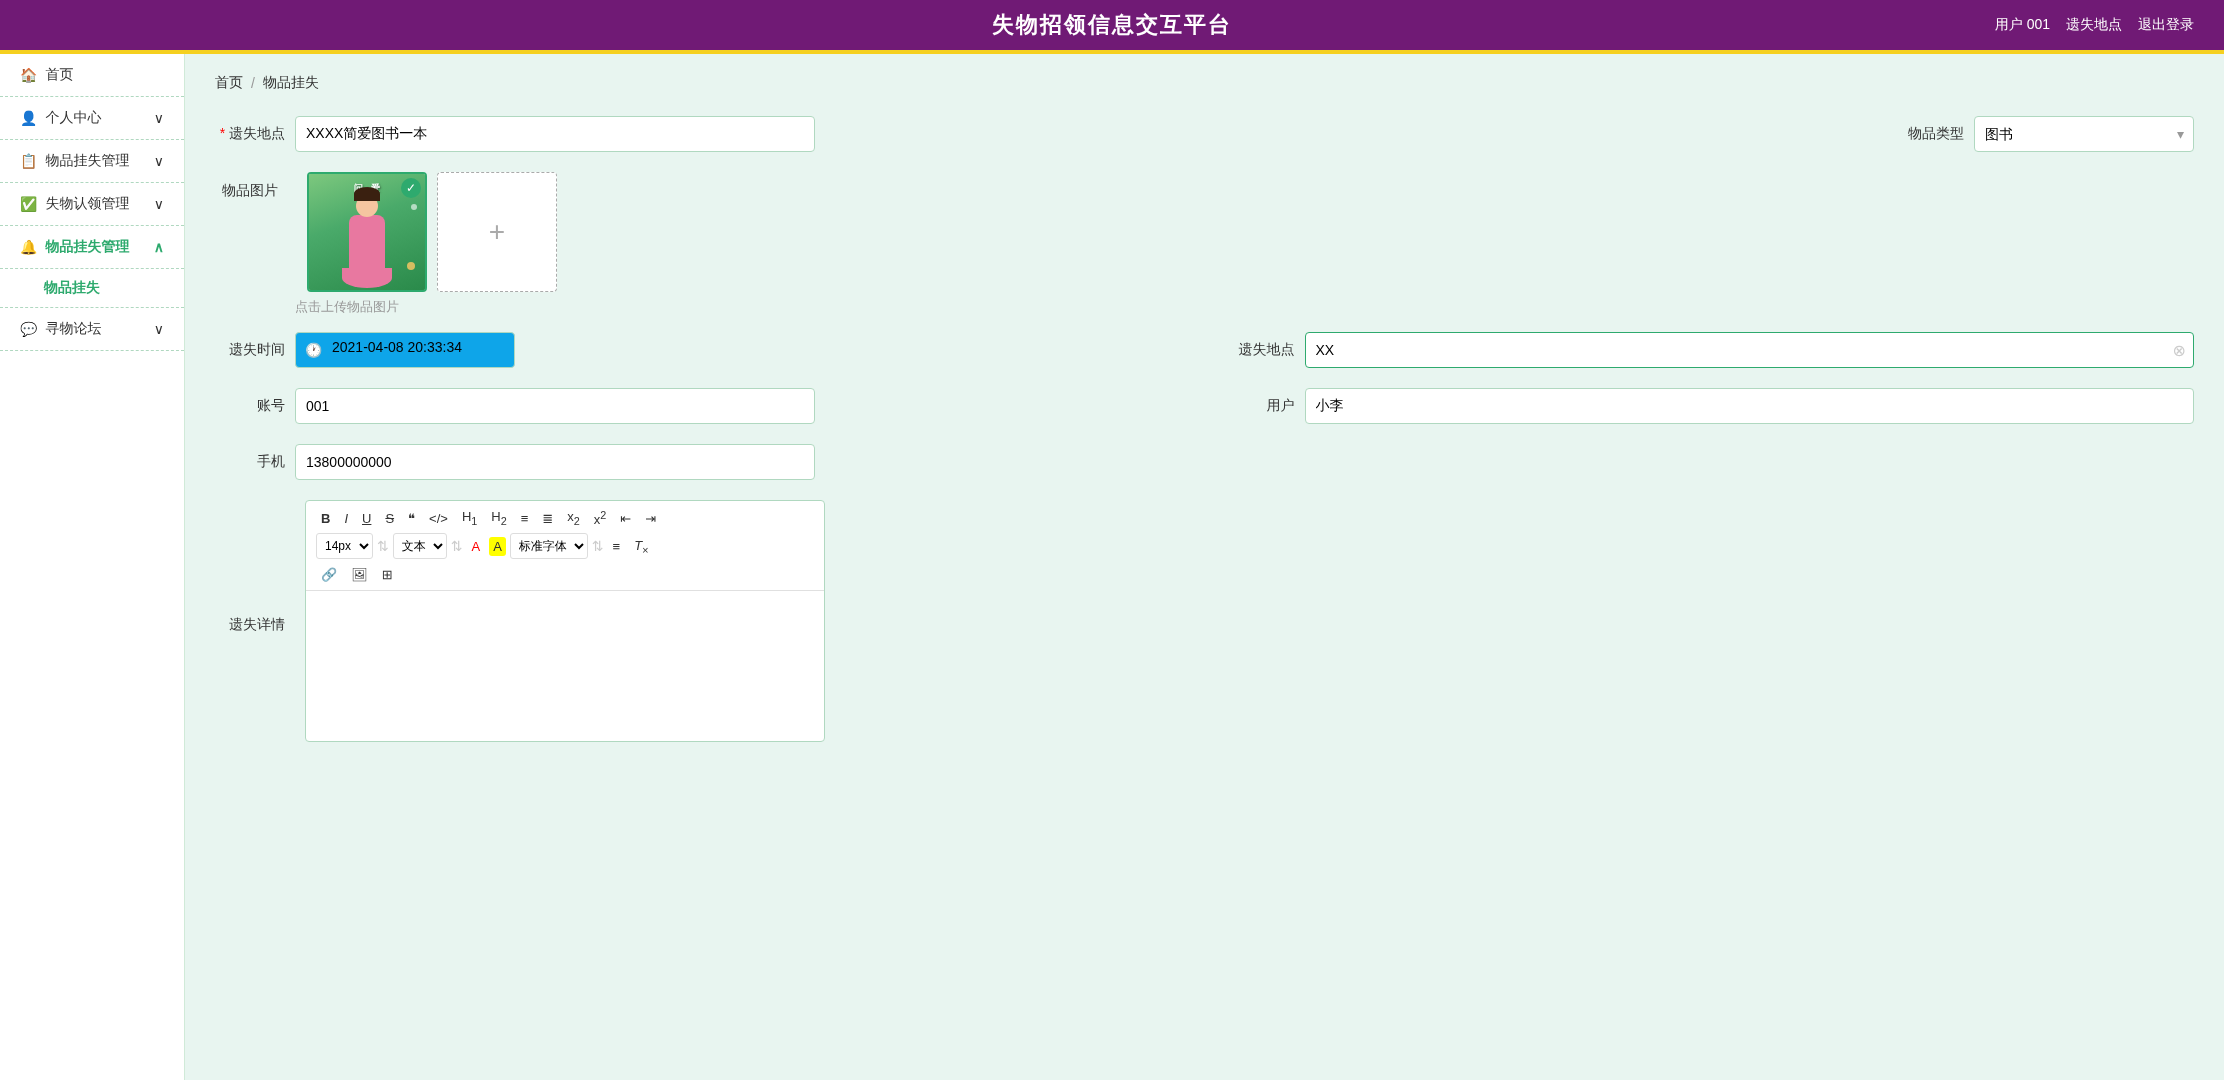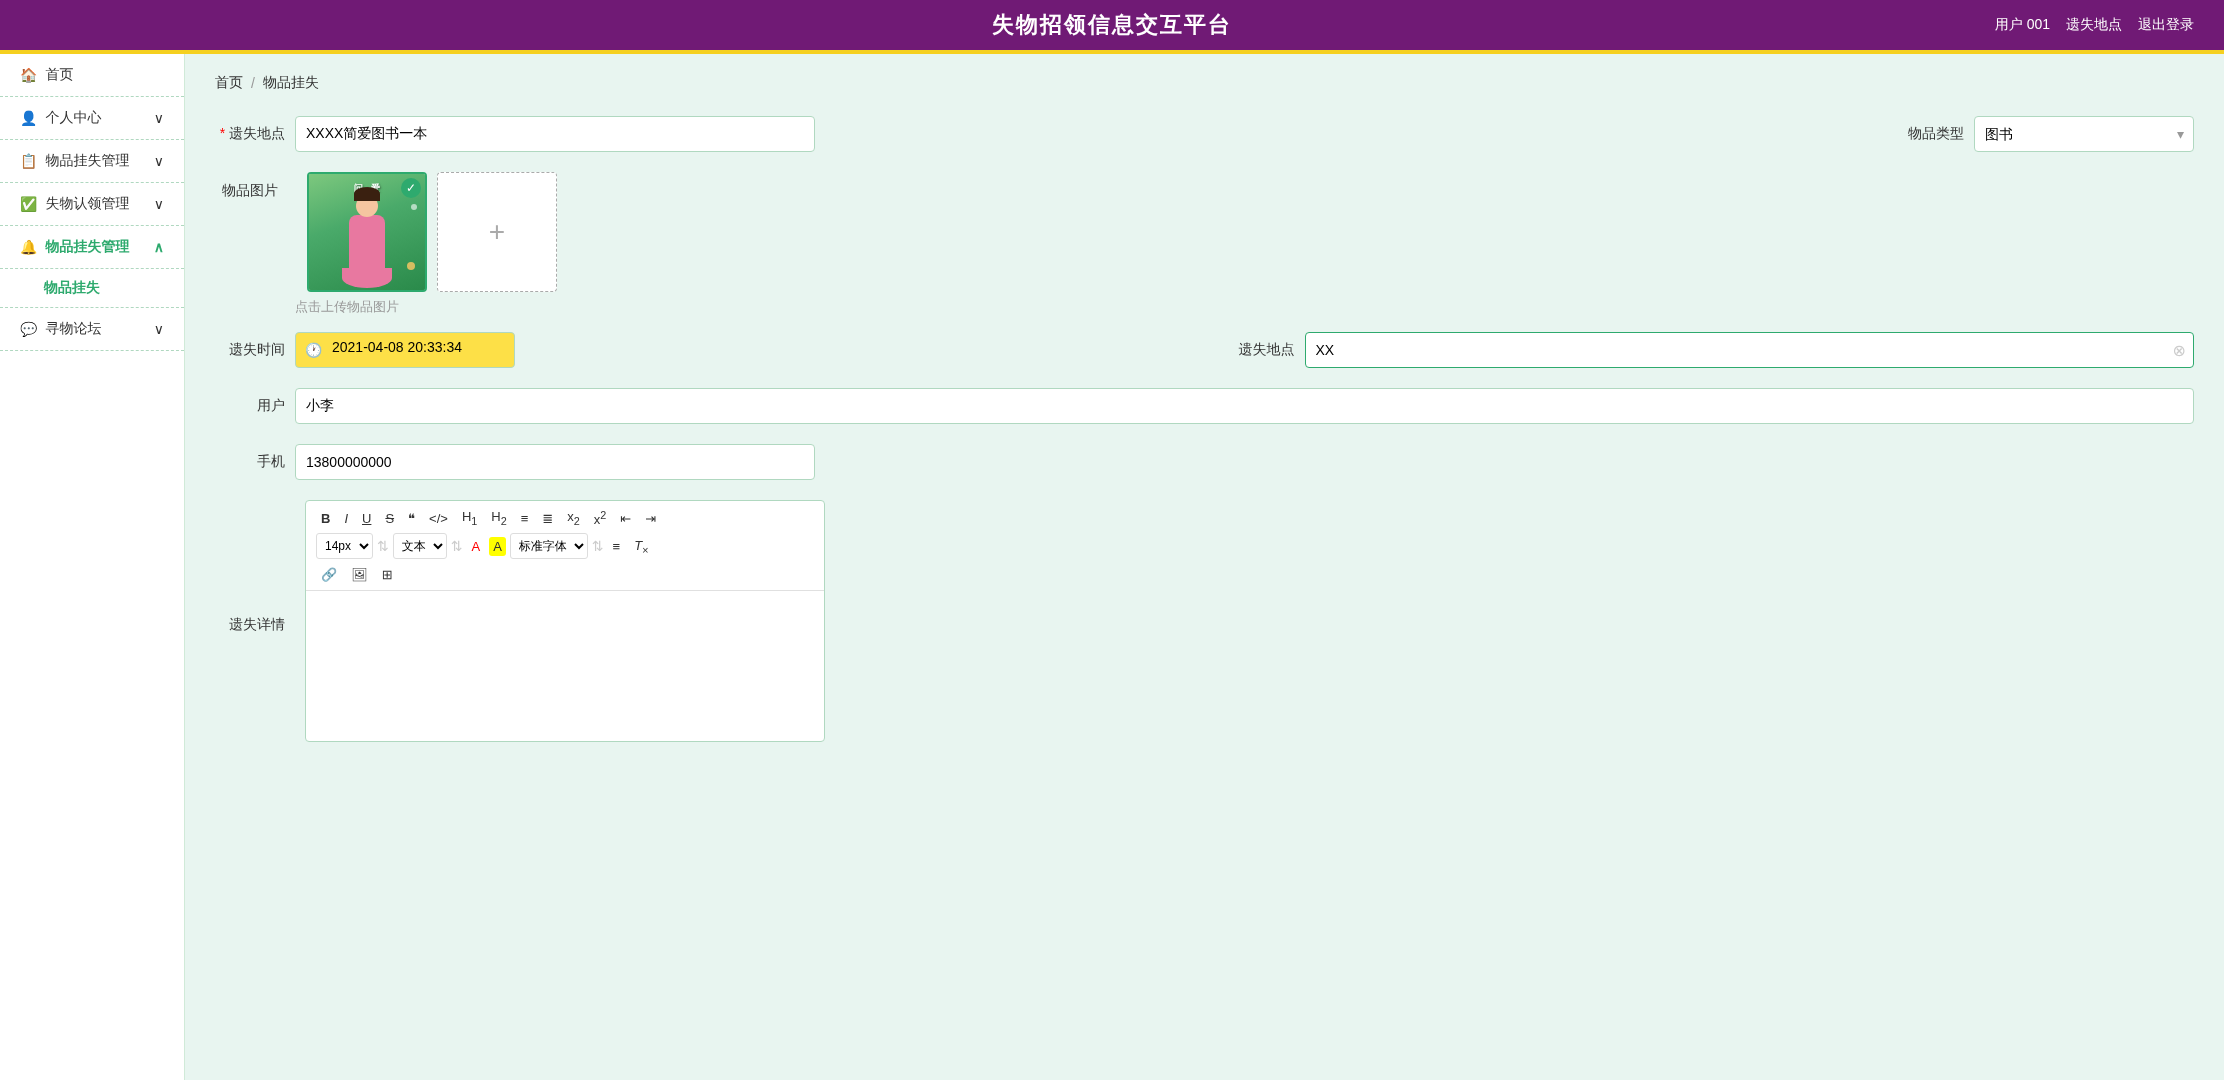--- a/index.html
+++ b/index.html
@@ -230,21 +230,21 @@
       flex: 1;
       position: relative;
     }
     .date-input-wrapper input {
       width: 100%;
       height: 36px;
       border: 1px solid #b0d8c0;
       border-radius: 4px;
       padding: 0 10px 7px 36px;
       font-size: 14px;
-      background: #fde047;
+      background: #0ea5e9;
       outline: none;
     }
     .date-input-wrapper .date-icon {
       position: absolute;
       left: 10px;
       top: 50%;
       transform: translateY(-50%);
       color: #aaa;
       font-size: 14px;
     }
@@ -483,20 +483,24 @@
         <div class="form-half">
           <label class="form-label">遗失地点</label>
           <div class="location-input-wrapper">
             <input type="text" value="XX" style="">
             <span class="clear-icon">⊗</span>
           </div>
         </div>
       </div>
 
       <div class="form-row">
+        <div class="form-half">
+          <label class="form-label">账号</label>
+          <input class="form-input" type="text" value="001" style="max-width: 520px;">
+        </div>
         <div class="form-half">
           <label class="form-label">用户</label>
           <input class="form-input" type="text" value="小李" style="">
         </div>
       </div>
 
       <div class="form-row">
         <div class="form-half">
           <label class="form-label">手机</label>
           <input class="form-input" type="text" value="13800000000" style="max-width: 520px;">

